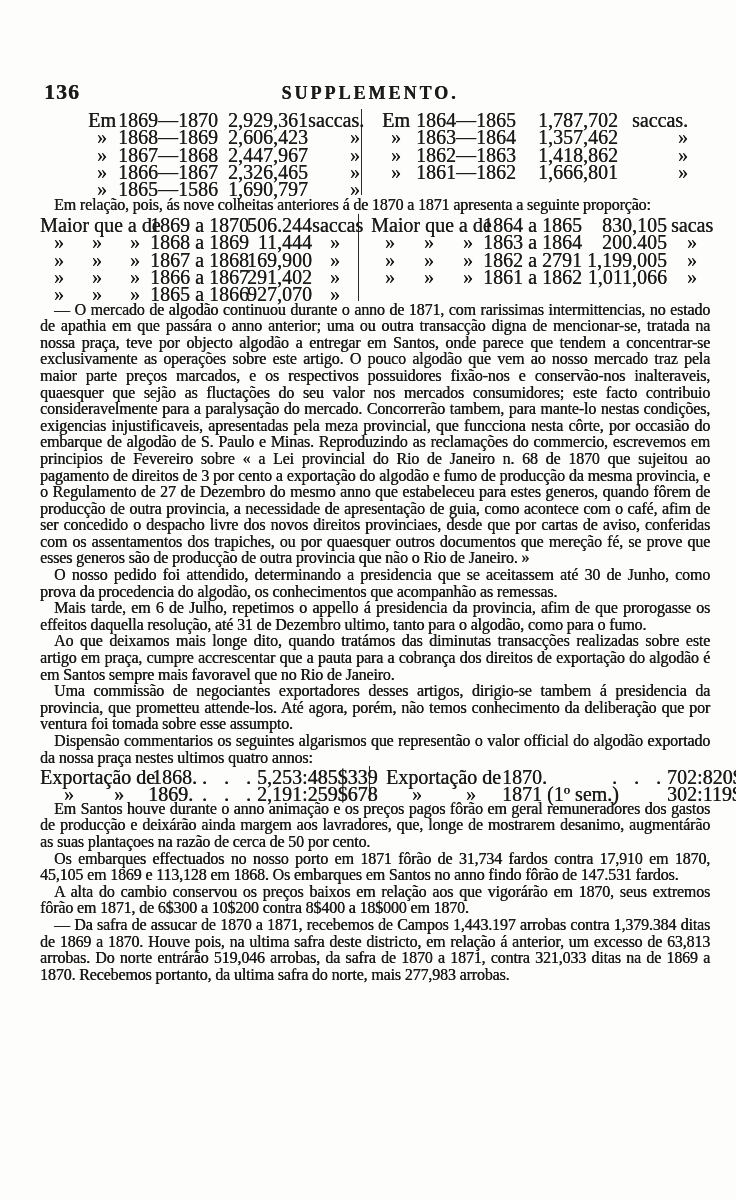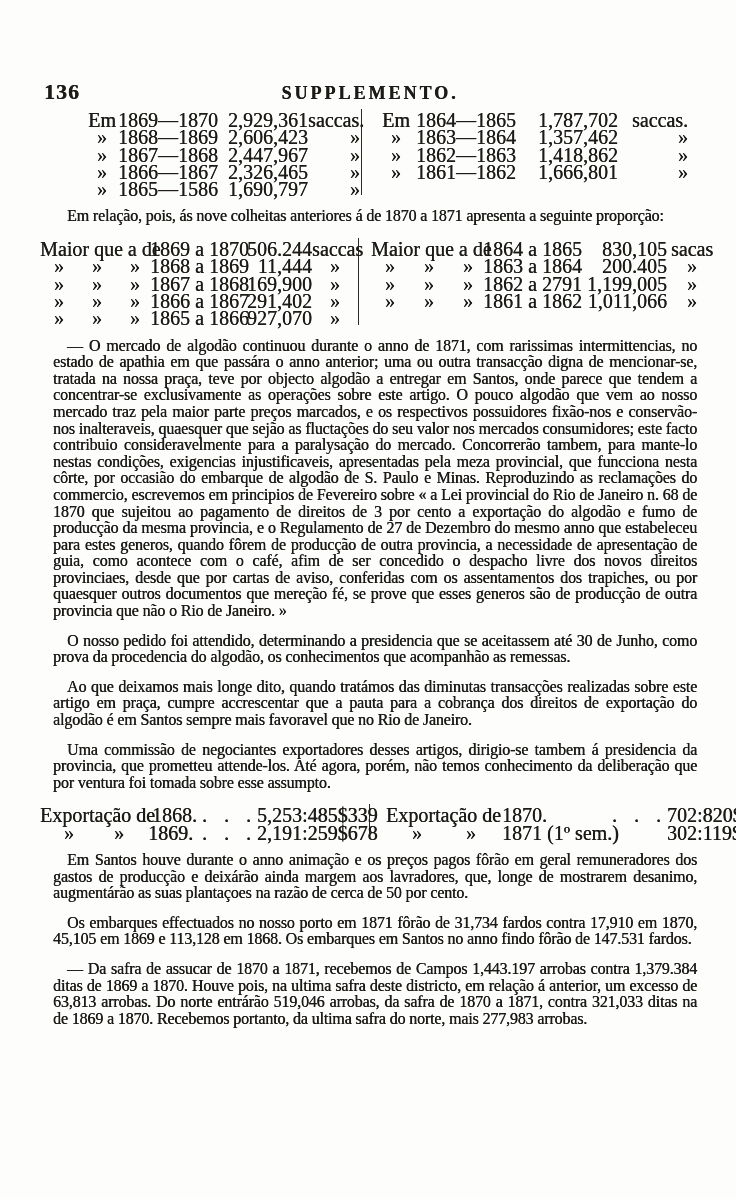--- a/index.html
+++ b/index.html
@@ -53,21 +53,21 @@
   .ex .e-lbl{width:112px;}
   .ex .e-lbl.dittos{display:flex;justify-content:space-around;padding:0 4px;box-sizing:border-box;}
   .ex .e-yr{width:56px;}
   .ex .e-dots{flex:1;text-align:center;letter-spacing:6px;}
   .ex .e-val{width:108px;text-align:right;padding-right:4px;}
   .ex .tright .e-lbl{width:116px;}
   .ex .tright .e-yr{width:110px;}
   .ex .tright .e-val{width:100px;}
   
   p.body{
-    margin:13px;font-size:16px;line-height:16.6px;letter-spacing:-0.15px;
+    margin:0;font-size:16px;line-height:16.6px;letter-spacing:-0.15px;
     text-align:justify;text-indent:14px;
   }
 </style>
 </head>
 <body>
 
 <div class="page">
 
   <div class="hdr">
     <span class="pageno">136</span>
@@ -221,22 +221,24 @@
           </span>
         <span class="c-period">1861 a 1862</span>
         <span class="c-val">1,011,066</span>
         <span class="c-unit">»</span>
       </div>
     </div>
   </div>
 
   <p class="body">— O mercado de algodão continuou durante o anno de 1871, com rarissimas intermittencias, no estado de apathia em que passára o anno anterior; uma ou outra transacção digna de mencionar-se, tratada na nossa praça, teve por objecto algodão a entregar em Santos, onde parece que tendem a concentrar-se exclusivamente as operações sobre este artigo. O pouco algodão que vem ao nosso mercado traz pela maior parte preços marcados, e os respectivos possuidores fixão-nos e conservão-nos inalteraveis, quaesquer que sejão as fluctações do seu valor nos mercados consumidores; este facto contribuio consideravelmente para a paralysação do mercado. Concorrerão tambem, para mante-lo nestas condições, exigencias injustificaveis, apresentadas pela meza provincial, que funcciona nesta côrte, por occasião do embarque de algodão de S. Paulo e Minas. Reproduzindo as reclamações do commercio, escrevemos em principios de Fevereiro sobre « a Lei provincial do Rio de Janeiro n. 68 de 1870 que sujeitou ao pagamento de direitos de 3 por cento a exportação do algodão e fumo de producção da mesma provincia, e o Regulamento de 27 de Dezembro do mesmo anno que estabeleceu para estes generos, quando fôrem de producção de outra provincia, a necessidade de apresentação de guia, como acontece com o café, afim de ser concedido o despacho livre dos novos direitos provinciaes, desde que por cartas de aviso, conferidas com os assentamentos dos trapiches, ou por quaesquer outros documentos que mereção fé, se prove que esses generos são de producção de outra provincia que não o Rio de Janeiro. »</p>
   <p class="body">O nosso pedido foi attendido, determinando a presidencia que se aceitassem até 30 de Junho, como prova da procedencia do algodão, os conhecimentos que acompanhão as remessas.</p>
+  <p class="body">Mais tarde, em 6 de Julho, repetimos o appello á presidencia da provincia, afim de que prorogasse os effeitos daquella resolução, até 31 de Dezembro ultimo, tanto para o algodão, como para o fumo.</p>
   <p class="body">Ao que deixamos mais longe dito, quando tratámos das diminutas transacções realizadas sobre este artigo em praça, cumpre accrescentar que a pauta para a cobrança dos direitos de exportação do algodão é em Santos sempre mais favoravel que no Rio de Janeiro.</p>
   <p class="body">Uma commissão de negociantes exportadores desses artigos, dirigio-se tambem á presidencia da provincia, que prometteu attende-los. Até agora, porém, não temos conhecimento da deliberação que por ventura foi tomada sobre esse assumpto.</p>
+  <p class="body">Dispensão commentarios os seguintes algarismos que representão o valor official do algodão exportado da nossa praça nestes ultimos quatro annos:</p>
 
   <div class="twocol ex">
     <div class="tleft">
       <div class="trow">
         <span class="e-lbl">Exportação de</span>
         <span class="e-yr">1868.</span>
         <span class="e-dots">. . .</span>
         <span class="e-val">5,253:485$339</span>
       </div>
       <div class="trow">
@@ -263,15 +265,16 @@
           </span>
         <span class="e-yr">1871 (1º sem.)</span>
         <span class="e-dots"></span>
         <span class="e-val">302:119$553</span>
       </div>
     </div>
   </div>
 
   <p class="body">Em Santos houve durante o anno animação e os preços pagos fôrão em geral remuneradores dos gastos de producção e deixárão ainda margem aos lavradores, que, longe de mostrarem desanimo, augmentárão as suas plantaçoes na razão de cerca de 50 por cento.</p>
   <p class="body">Os embarques effectuados no nosso porto em 1871 fôrão de 31,734 fardos contra 17,910 em 1870, 45,105 em 1869 e 113,128 em 1868. Os embarques em Santos no anno findo fôrão de 147.531 fardos.</p>
+  <p class="body">A alta do cambio conservou os preços baixos em relação aos que vigorárão em 1870, seus extremos fôrão em 1871, de 6$300 a 10$200 contra 8$400 a 18$000 em 1870.</p>
   <p class="body">— Da safra de assucar de 1870 a 1871, recebemos de Campos 1,443.197 arrobas contra 1,379.384 ditas de 1869 a 1870. Houve pois, na ultima safra deste districto, em relação á anterior, um excesso de 63,813 arrobas. Do norte entrárão 519,046 arrobas, da safra de 1870 a 1871, contra 321,033 ditas na de 1869 a 1870. Recebemos portanto, da ultima safra do norte, mais 277,983 arrobas.</p>
 
 </div>
 
 </body></html>

